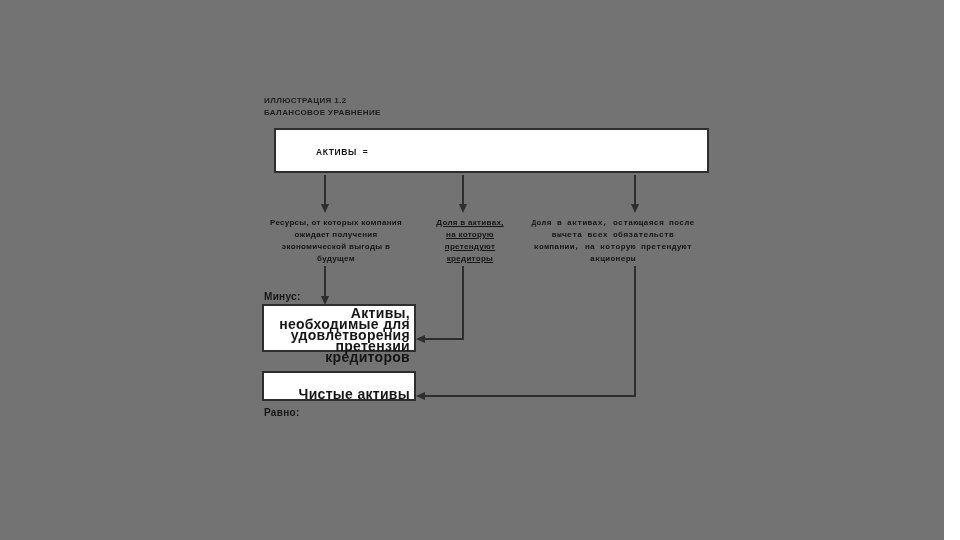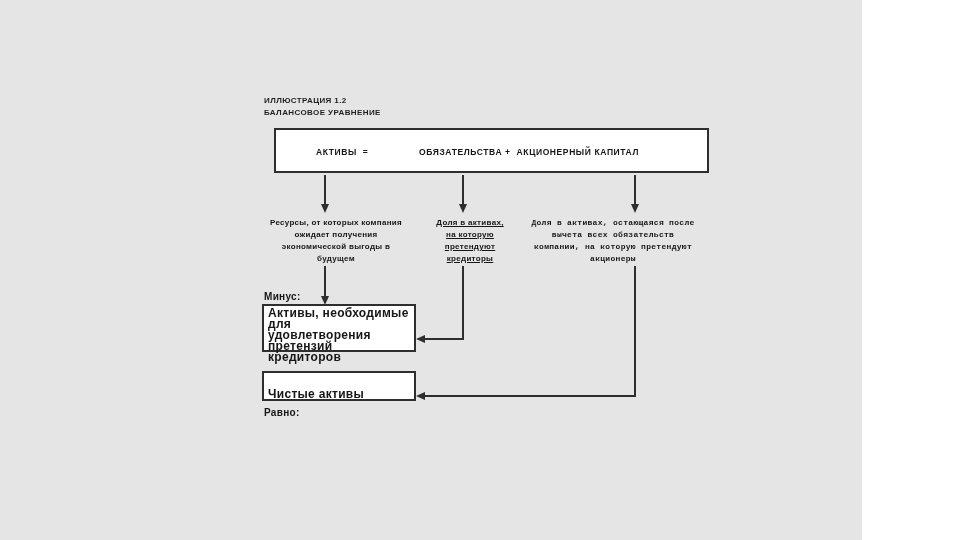--- a/index.html
+++ b/index.html
@@ -2,23 +2,23 @@
 <html><head>
 <meta charset="utf-8">
 <style>
   html, body {
     margin: 0;
     padding: 0;
     background: #ffffff;
   }
   .canvas {
     position: relative;
-    width: 862px;
+    width: 944px;
     height: 540px;
-    background: #e5e5e5;
+    background: #737373;
     overflow: hidden;
     font-family: "Liberation Sans", "DejaVu Sans", sans-serif;
     color: #1a1a1a;
   }
   .abs { position: absolute; }
 
   
   .diagram-title {
     left: 264px;
     top: 95px;
@@ -77,26 +77,27 @@
   .minus-label { left: 264px; top: 291px; }
   .equals-label { left: 264px; top: 359px; margin-top: 48px; }
 
   
   .lower-box {
     left: 262px;
     width: 154px;
     border: 2px solid #2e2e2e;
     box-sizing: border-box;
     background: #ffffff;
-    font-size: 12px;
+    font-size: 14px;
     font-weight: 700;
     line-height: 11px;
     letter-spacing: 0.3px;
     white-space: pre-line;
     color: #161616;
+    text-align: right;
   }
   .minus-box { top: 304px; height: 48px; padding: 2px 4px; }
   .equals-box { top: 371px; height: 30px; padding: 16px 4px 0 4px; }
 
   
   .vline { width: 2px; background: #2e2e2e; }
   .hline { height: 2px; background: #2e2e2e; }
 
   
   .arrow-down {
@@ -117,21 +118,20 @@
 
 <div class="canvas">
 
   <div class="abs diagram-title">
     <div>ИЛЛЮСТРАЦИЯ 1.2</div>
     <div>БАЛАНСОВОЕ УРАВНЕНИЕ</div>
   </div>
 
   <div class="abs equation-box">
     <span class="equation-term term-assets">АКТИВЫ  =</span>
-    <span class="equation-term term-right">ОБЯЗАТЕЛЬСТВА +  АКЦИОНЕРНЫЙ КАПИТАЛ</span>
   </div>
 
   <div class="abs vline" style="left:324px; top:175px; height:30px;"></div>
   <div class="abs arrow-down" style="left:321px; top:204px;"></div>
 
   <div class="abs vline" style="left:462px; top:175px; height:30px;"></div>
   <div class="abs arrow-down" style="left:459px; top:204px;"></div>
 
   <div class="abs vline" style="left:634px; top:175px; height:30px;"></div>
   <div class="abs arrow-down" style="left:631px; top:204px;"></div>

